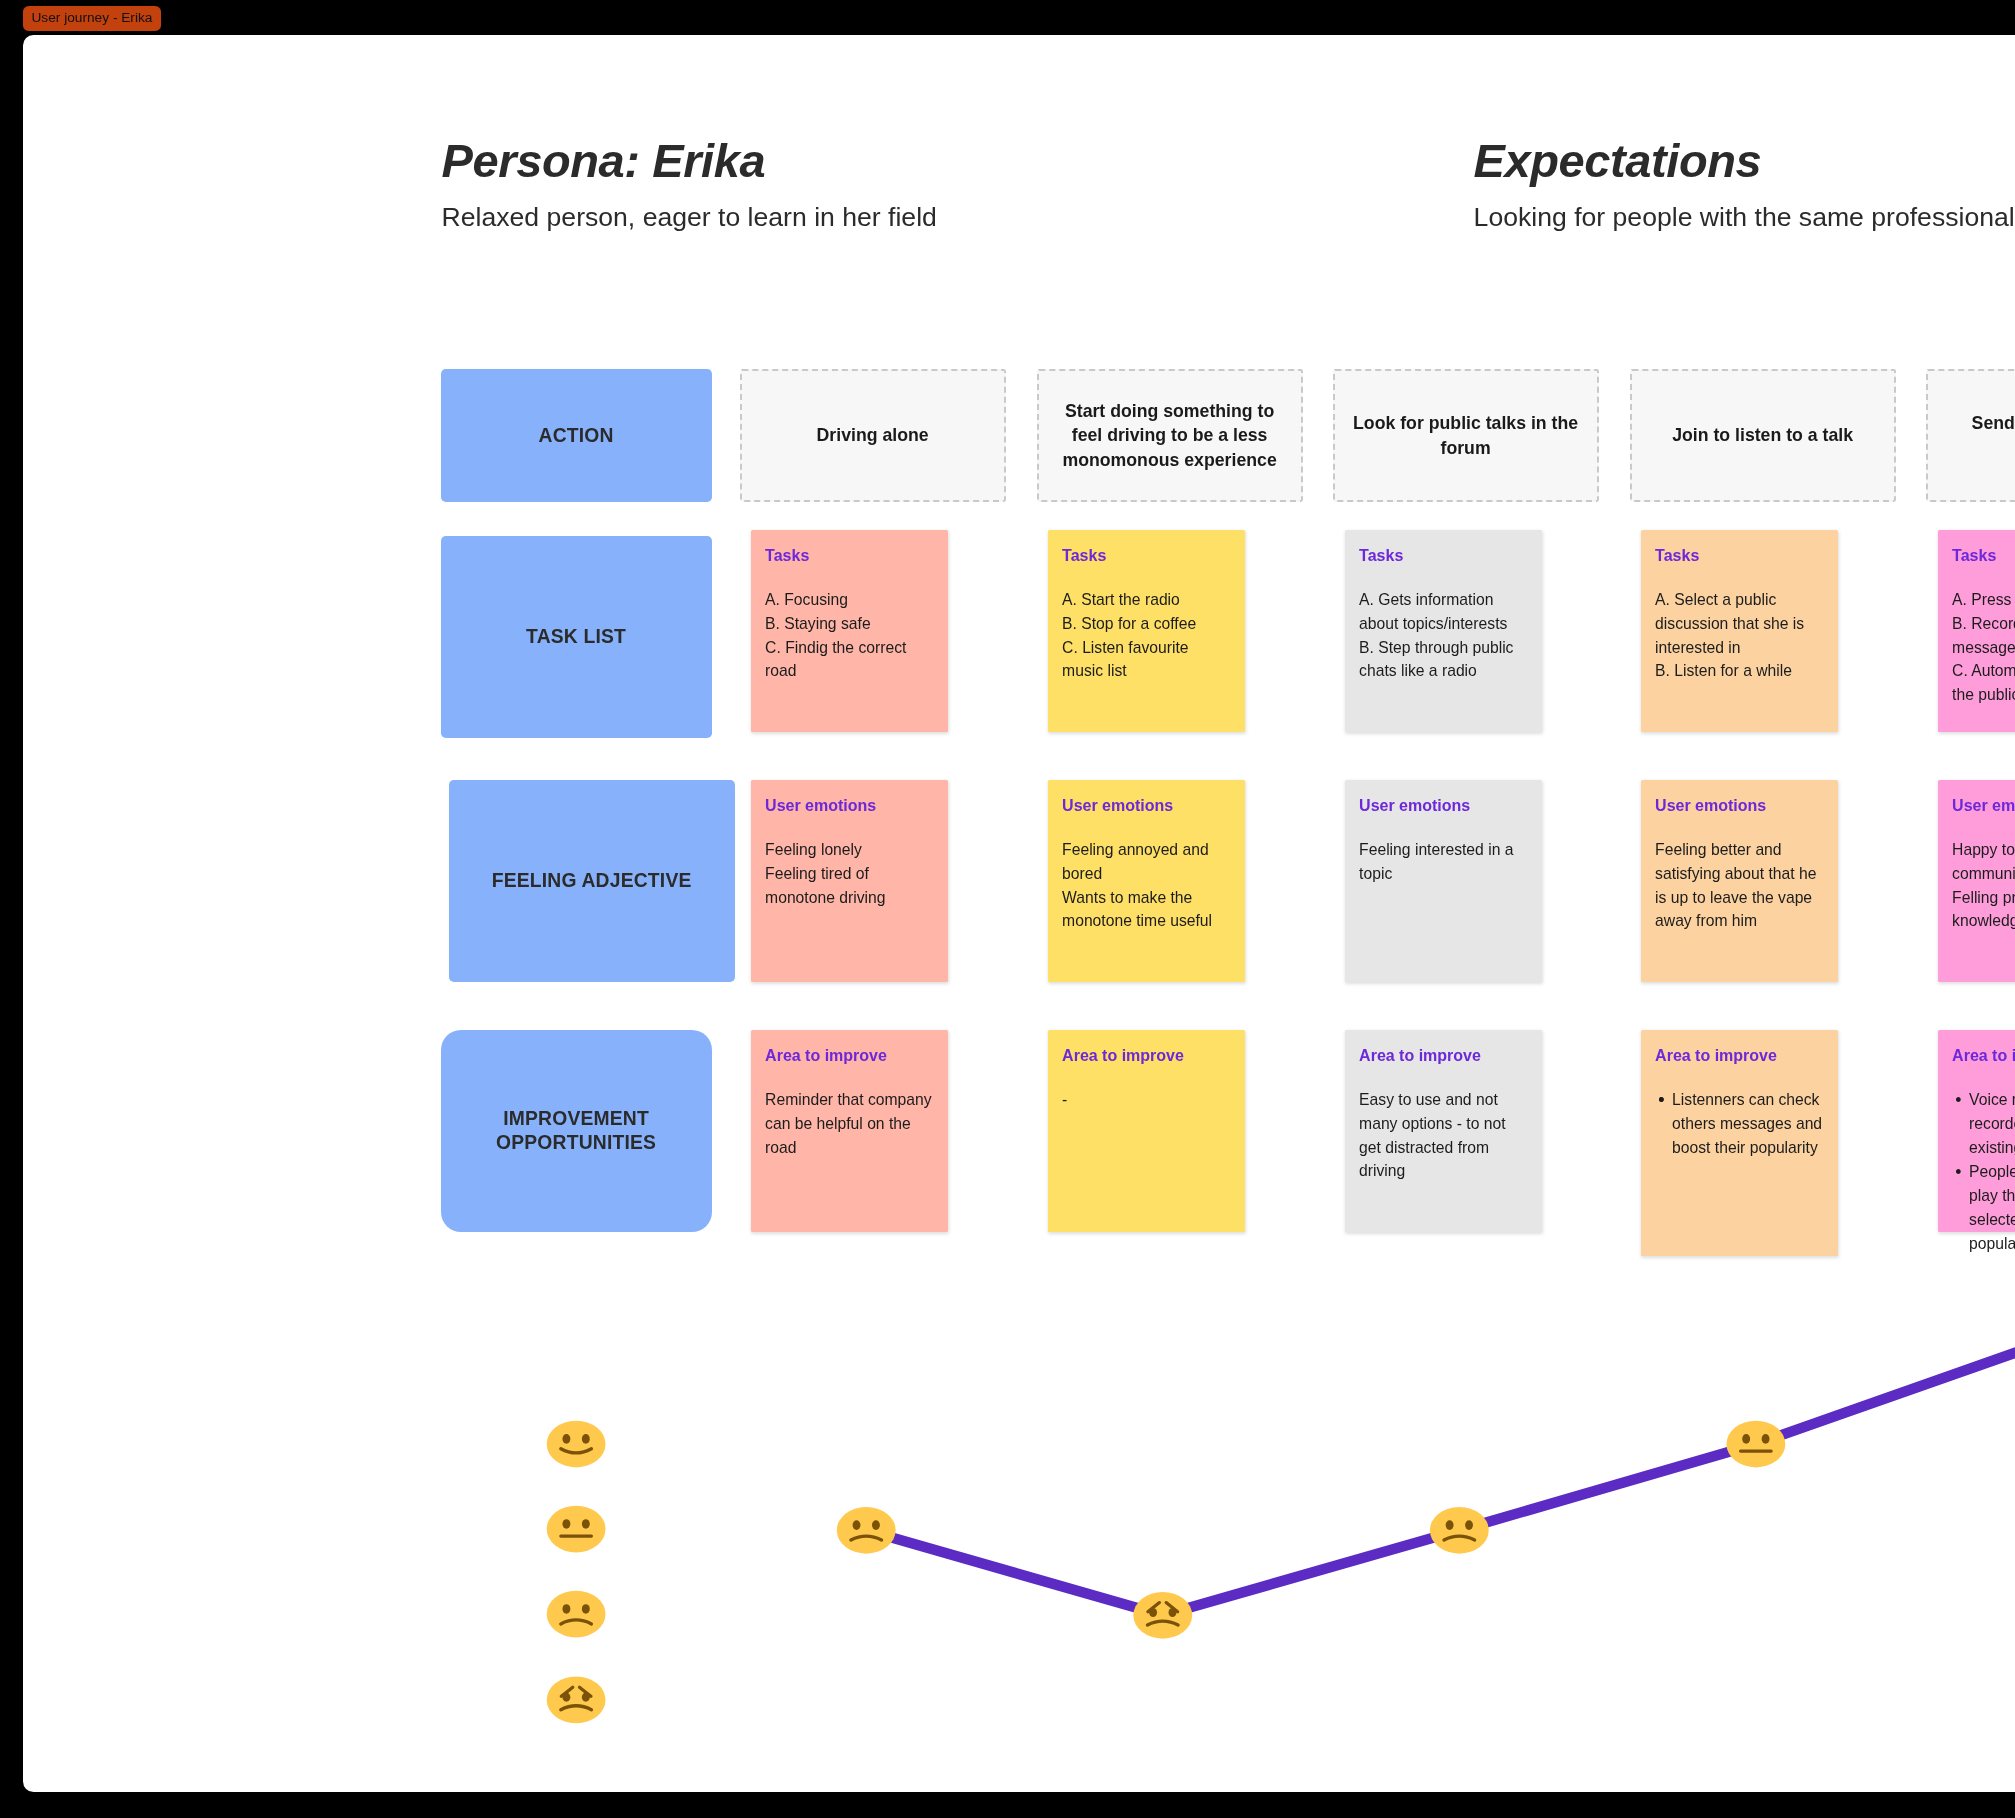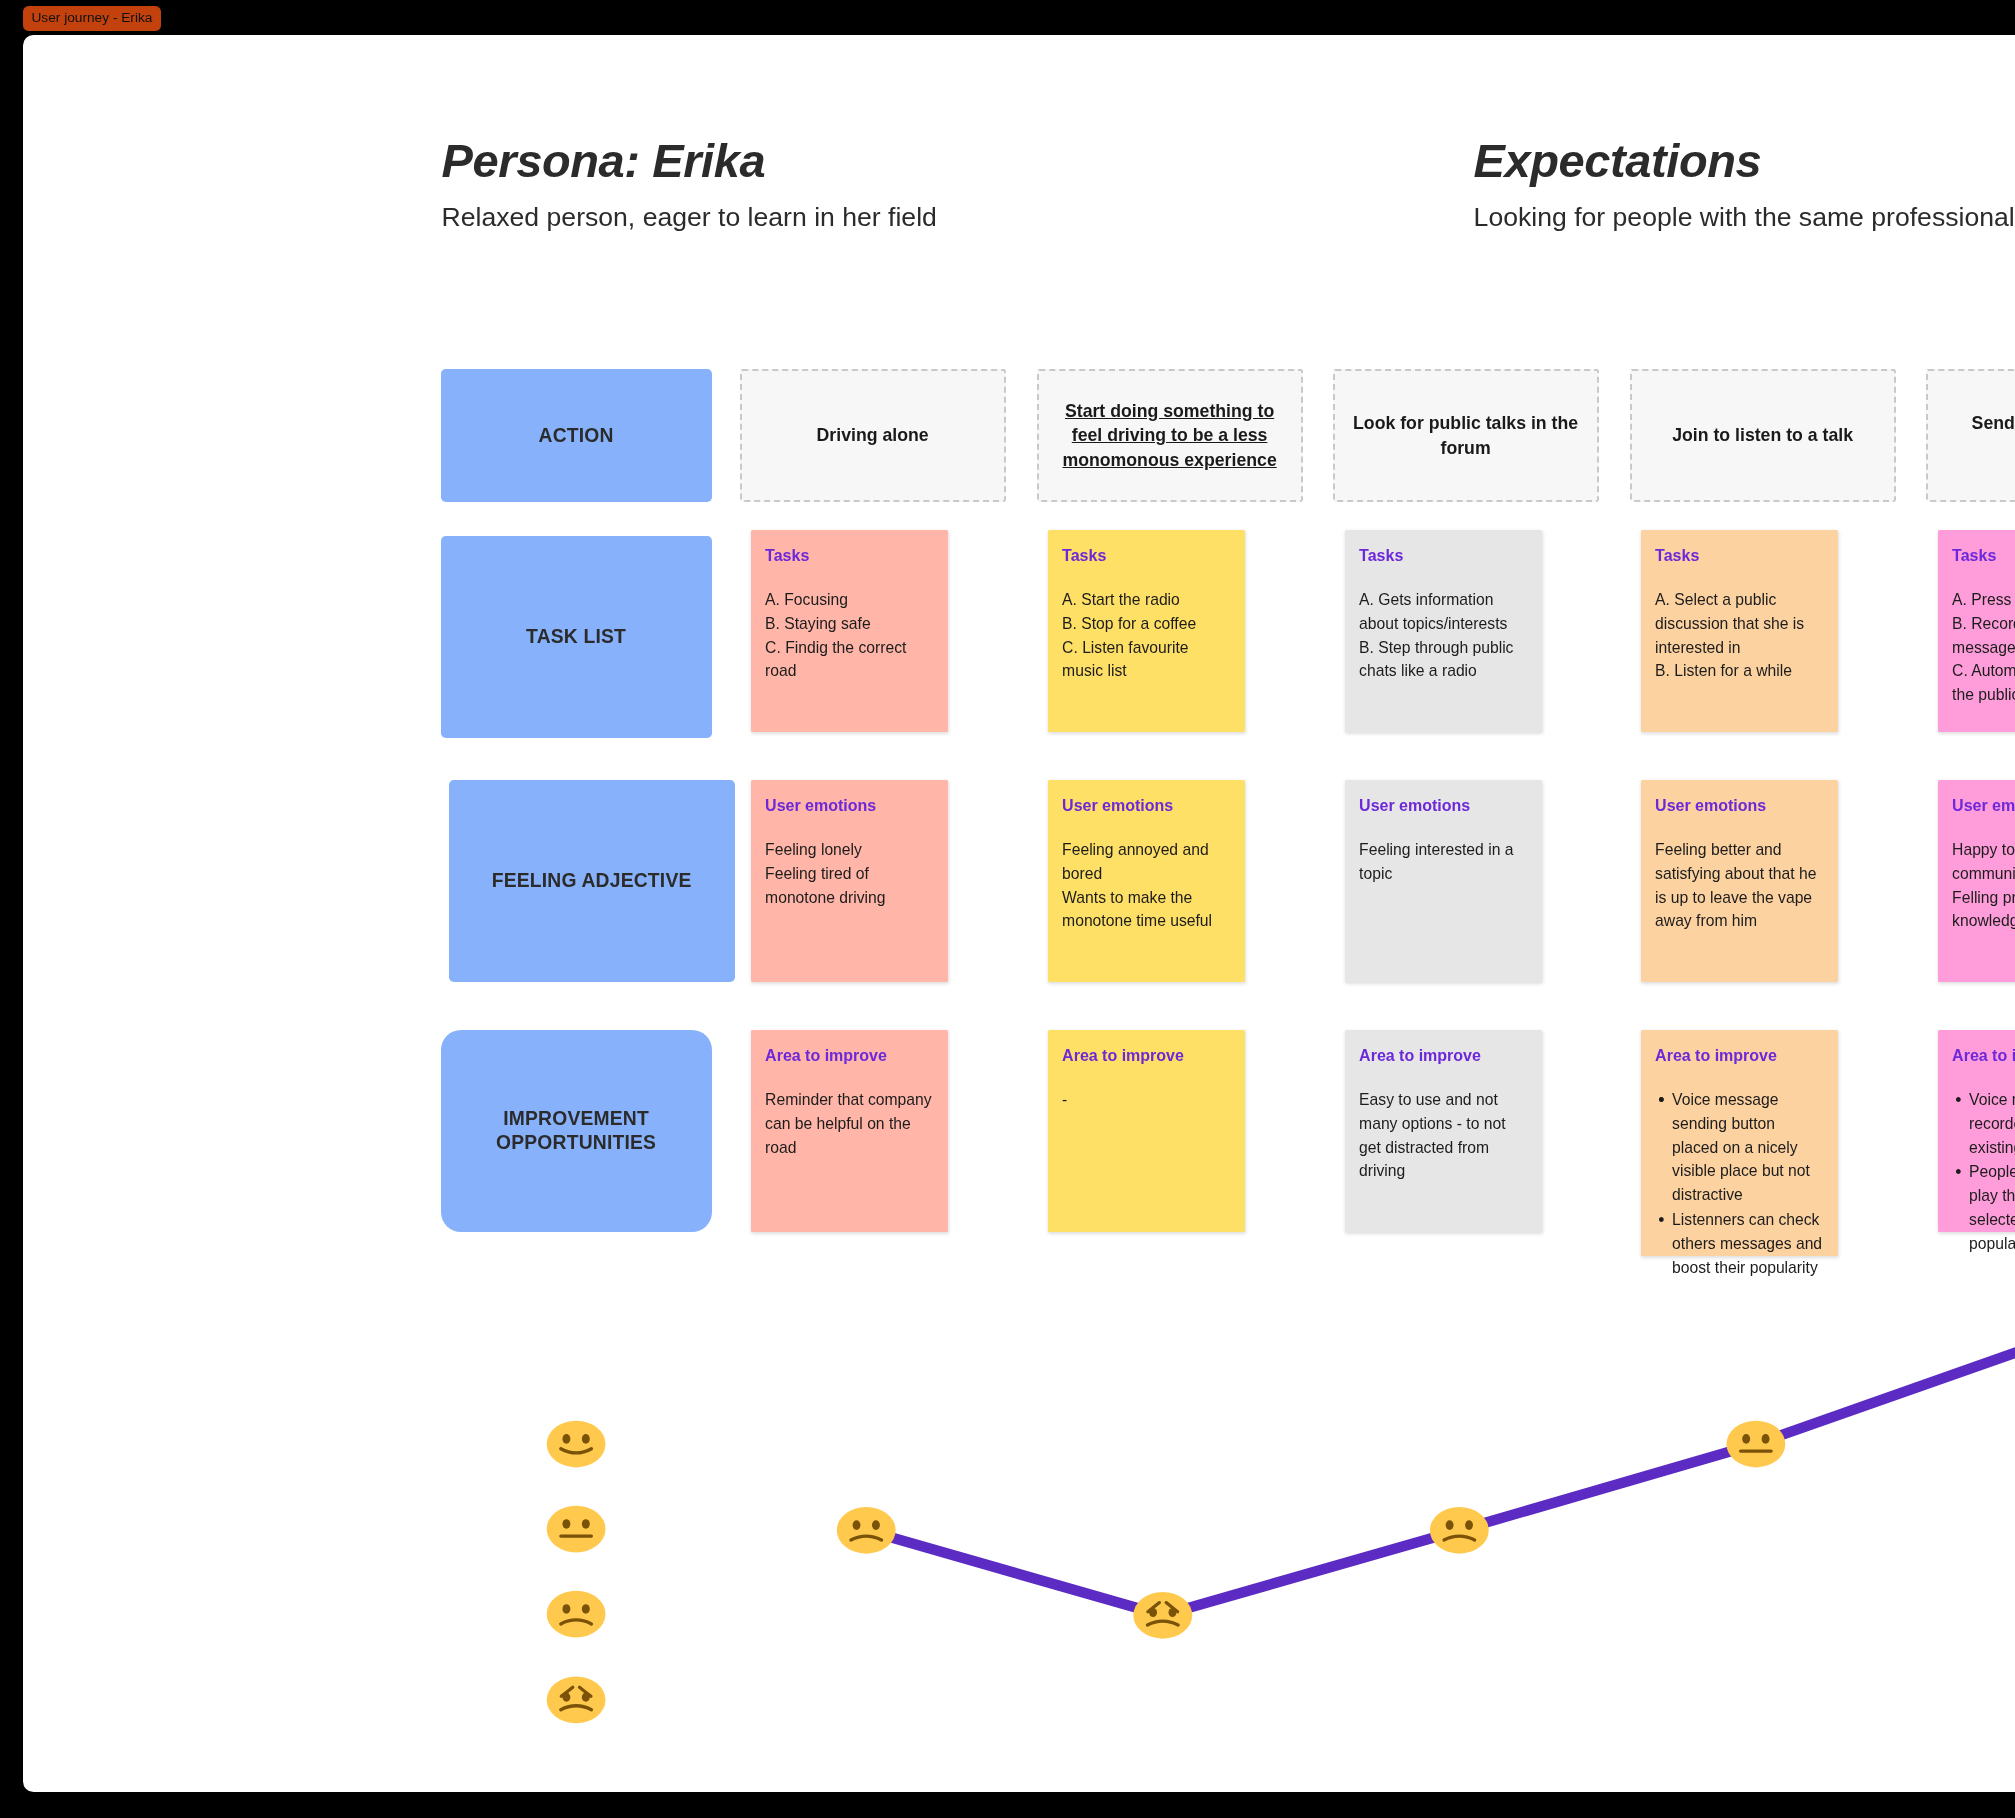--- a/index.html
+++ b/index.html
@@ -139,21 +139,21 @@
               <span class="ln">Feeling lonely</span>
               <span class="ln">Feeling tired of monotone driving</span>
             </div>
           </div>
           <div class="note" style="left: 310px; top: 661px; width: 197px; height: 202px; background: rgb(255, 181, 167);">
             <div class="note-title">Area to improve</div>
             <div class="note-body">
               <span class="ln">Reminder that company can be helpful on the road</span>
             </div>
           </div>
-          <div class="actioncell" style="left: 596px; top: 0px; width: 266px; height: 133px; text-decoration: underline;">Start doing something to feel driving to be a less monomonous experience</div>
+          <div class="actioncell" style="left: 596px; top: 0px; width: 266px; height: 133px;">Start doing something to feel driving to be a less monomonous experience</div>
           <div class="note" style="left: 607px; top: 161px; width: 197px; height: 202px; background: rgb(255, 224, 102);">
             <div class="note-title">Tasks</div>
             <div class="note-body">
               <span class="ln">A. Start the radio</span>
               <span class="ln">B. Stop for a coffee</span>
               <span class="ln">C. Listen favourite music list</span>
             </div>
           </div>
           <div class="note" style="left: 607px; top: 411px; width: 197px; height: 202px; background: rgb(255, 224, 102);">
             <div class="note-title">User emotions</div>
@@ -200,21 +200,20 @@
             <div class="note-title">User emotions</div>
             <div class="note-body">
               <span class="ln">Feeling better and satisfying about that he is up to leave the vape away from him</span>
             </div>
           </div>
           <div class="note" style="left: 1200px; top: 661px; width: 197px; height: 226px; background: rgb(252, 210, 161);">
             <div class="note-title">Area to improve</div>
             <div class="note-body">
               <ul>
                 <li></li>
-                <li>Voice message sending button placed on a nicely visible place but not distractive</li>
                 <li>Listenners can check others messages and boost their popularity</li>
               </ul>
             </div>
           </div>
           <div class="actioncell" style="left: 1485px; top: 0px; width: 266px; height: 133px;">Send voice message comment</div>
           <div class="note" style="left: 1497px; top: 161px; width: 197px; height: 202px; background: rgb(255, 157, 219);">
             <div class="note-title">Tasks</div>
             <div class="note-body">
               <span class="ln">A. Press to record</span>
               <span class="ln">B. Record voice message</span>

